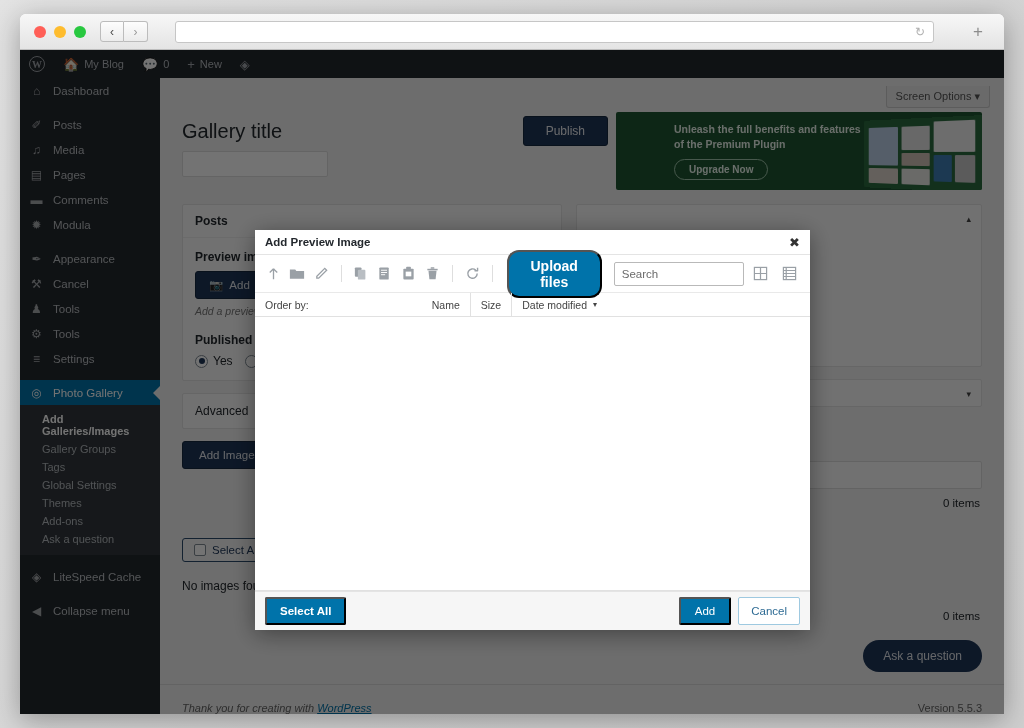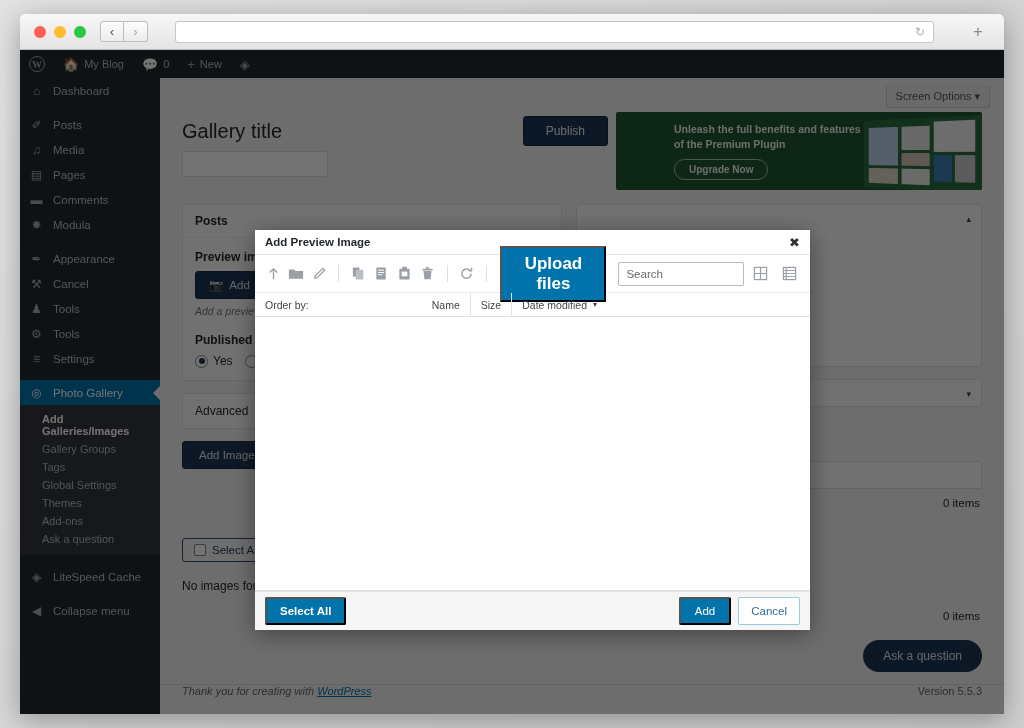--- a/index.html
+++ b/index.html
@@ -226,21 +226,21 @@
   .noimg { margin-top: 14px; font-size: 12px; color: #23282d; }
 
   .ask-btn {
     position: absolute; right: 22px; bottom: 42px;
     background: #1d3557; color: #dfe3e9;
     border-radius: 17px; padding: 9px 20px; font-size: 12px;
   }
   .footer {
     position: absolute; left: 140px; right: 0; bottom: 0;
     height: 30px; border-top: 1px solid #dcdcdc;
-    display: flex; align-items: flex-start; justify-content: space-between;
+    display: flex; align-items: flex-end; justify-content: space-between;
     padding: 0 22px; font-size: 11px; color: #666; font-style: italic;
     background: #f1f1f1;
   }
   .footer a { color: #0073aa; }
   .footer .ver { font-style: normal; }
 
   
   .modal {
     position: absolute; left: 235px; top: 180px;
     width: 555px; height: 400px;
@@ -260,22 +260,22 @@
     padding: 0 9px; gap: 5px; border-bottom: 1px solid #e9e9e9;
   }
   .tb-ico {
     width: 23px; height: 23px;
     display: flex; align-items: center; justify-content: center;
     color: #9aa0a6;
   }
   .tb-sep { width: 1px; height: 17px; background: #dedede; margin: 0 5px; }
   .upload-btn {
     background: #0073aa; color: #fff;
-    border-radius: 1px; padding: 6px 13px;
-    font-size: 17px; font-weight: bold; margin-left: 4px;
+    border-radius: 12px; padding: 6px 13px;
+    font-size: 14px; font-weight: bold; margin-left: 4px;
   }
   .modal-search {
     margin-left: 7px; width: 155px; height: 24px;
     border: 1px solid #b9b9b9; border-radius: 2px;
     display: flex; align-items: center; padding: 0 7px;
     font-size: 11.5px; color: #6b6b6b; background:#fff;
   }
   .view-toggles { margin-left: auto; display: flex; gap: 6px; }
   .breadcrumb {
     padding: 5px 10px; font-size: 10.5px; color: #7a7a7a;

